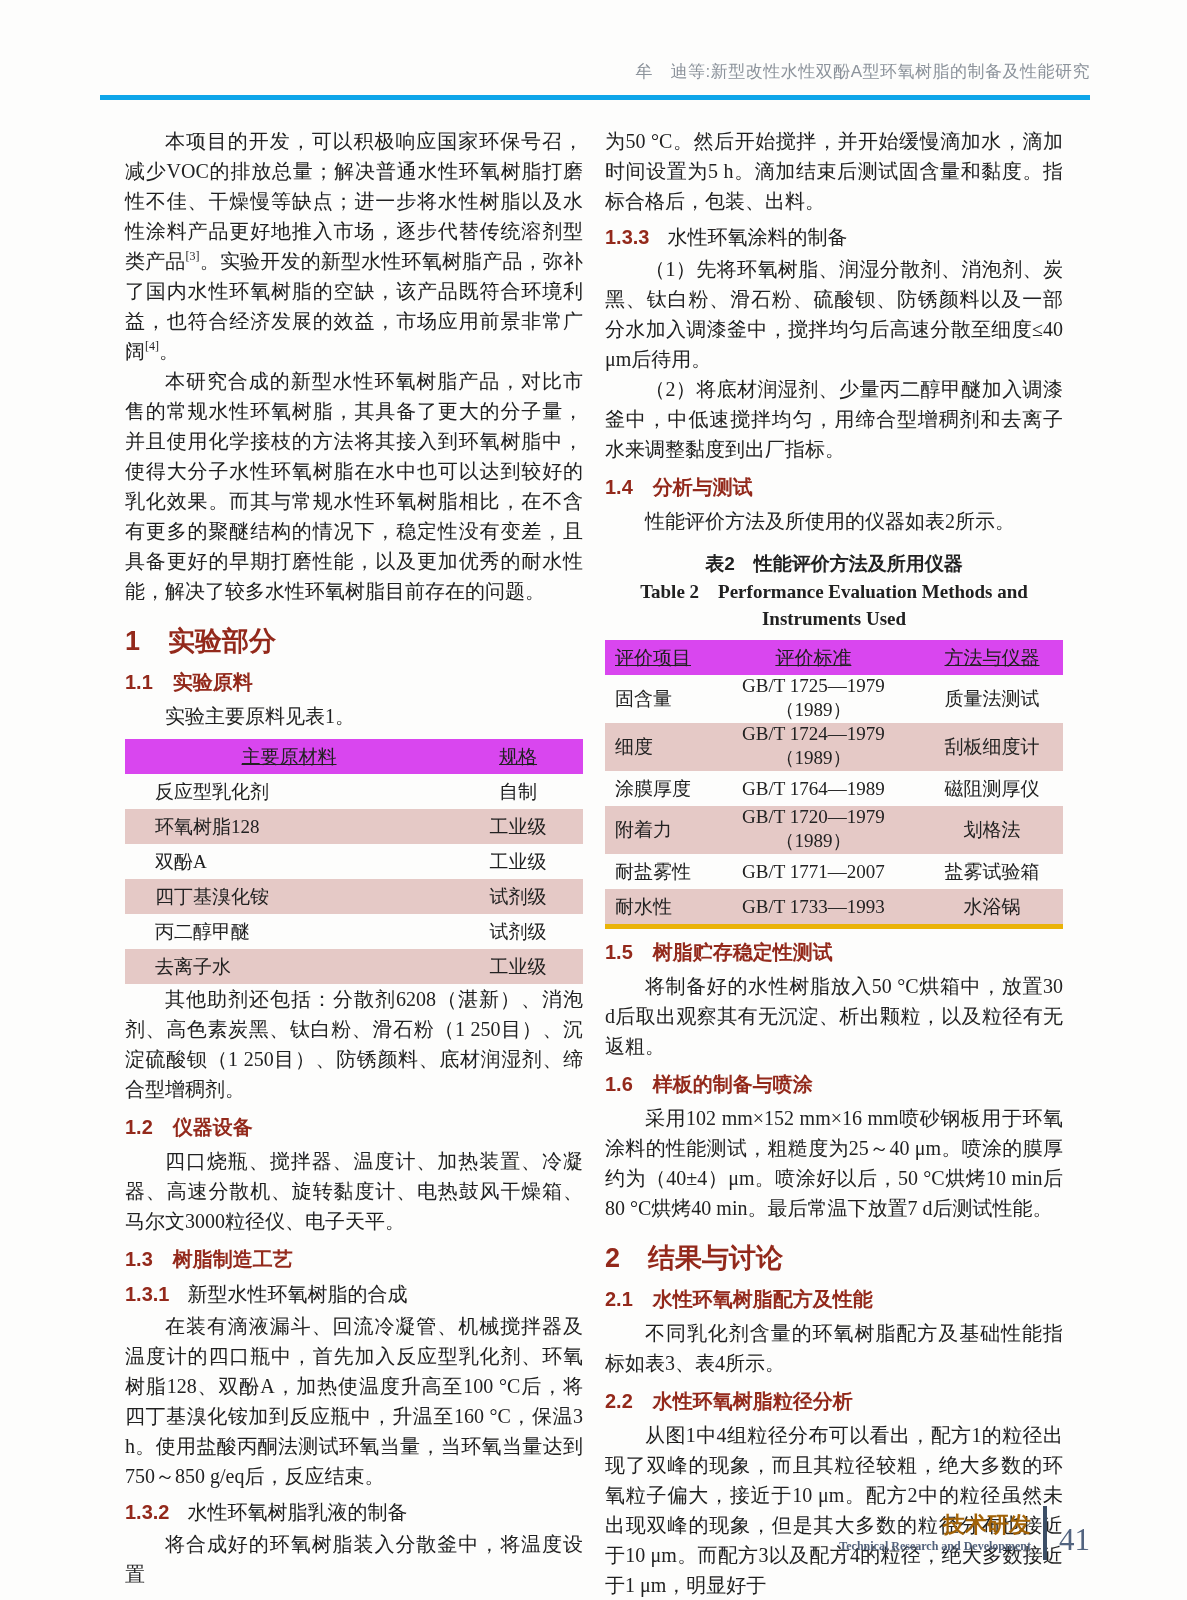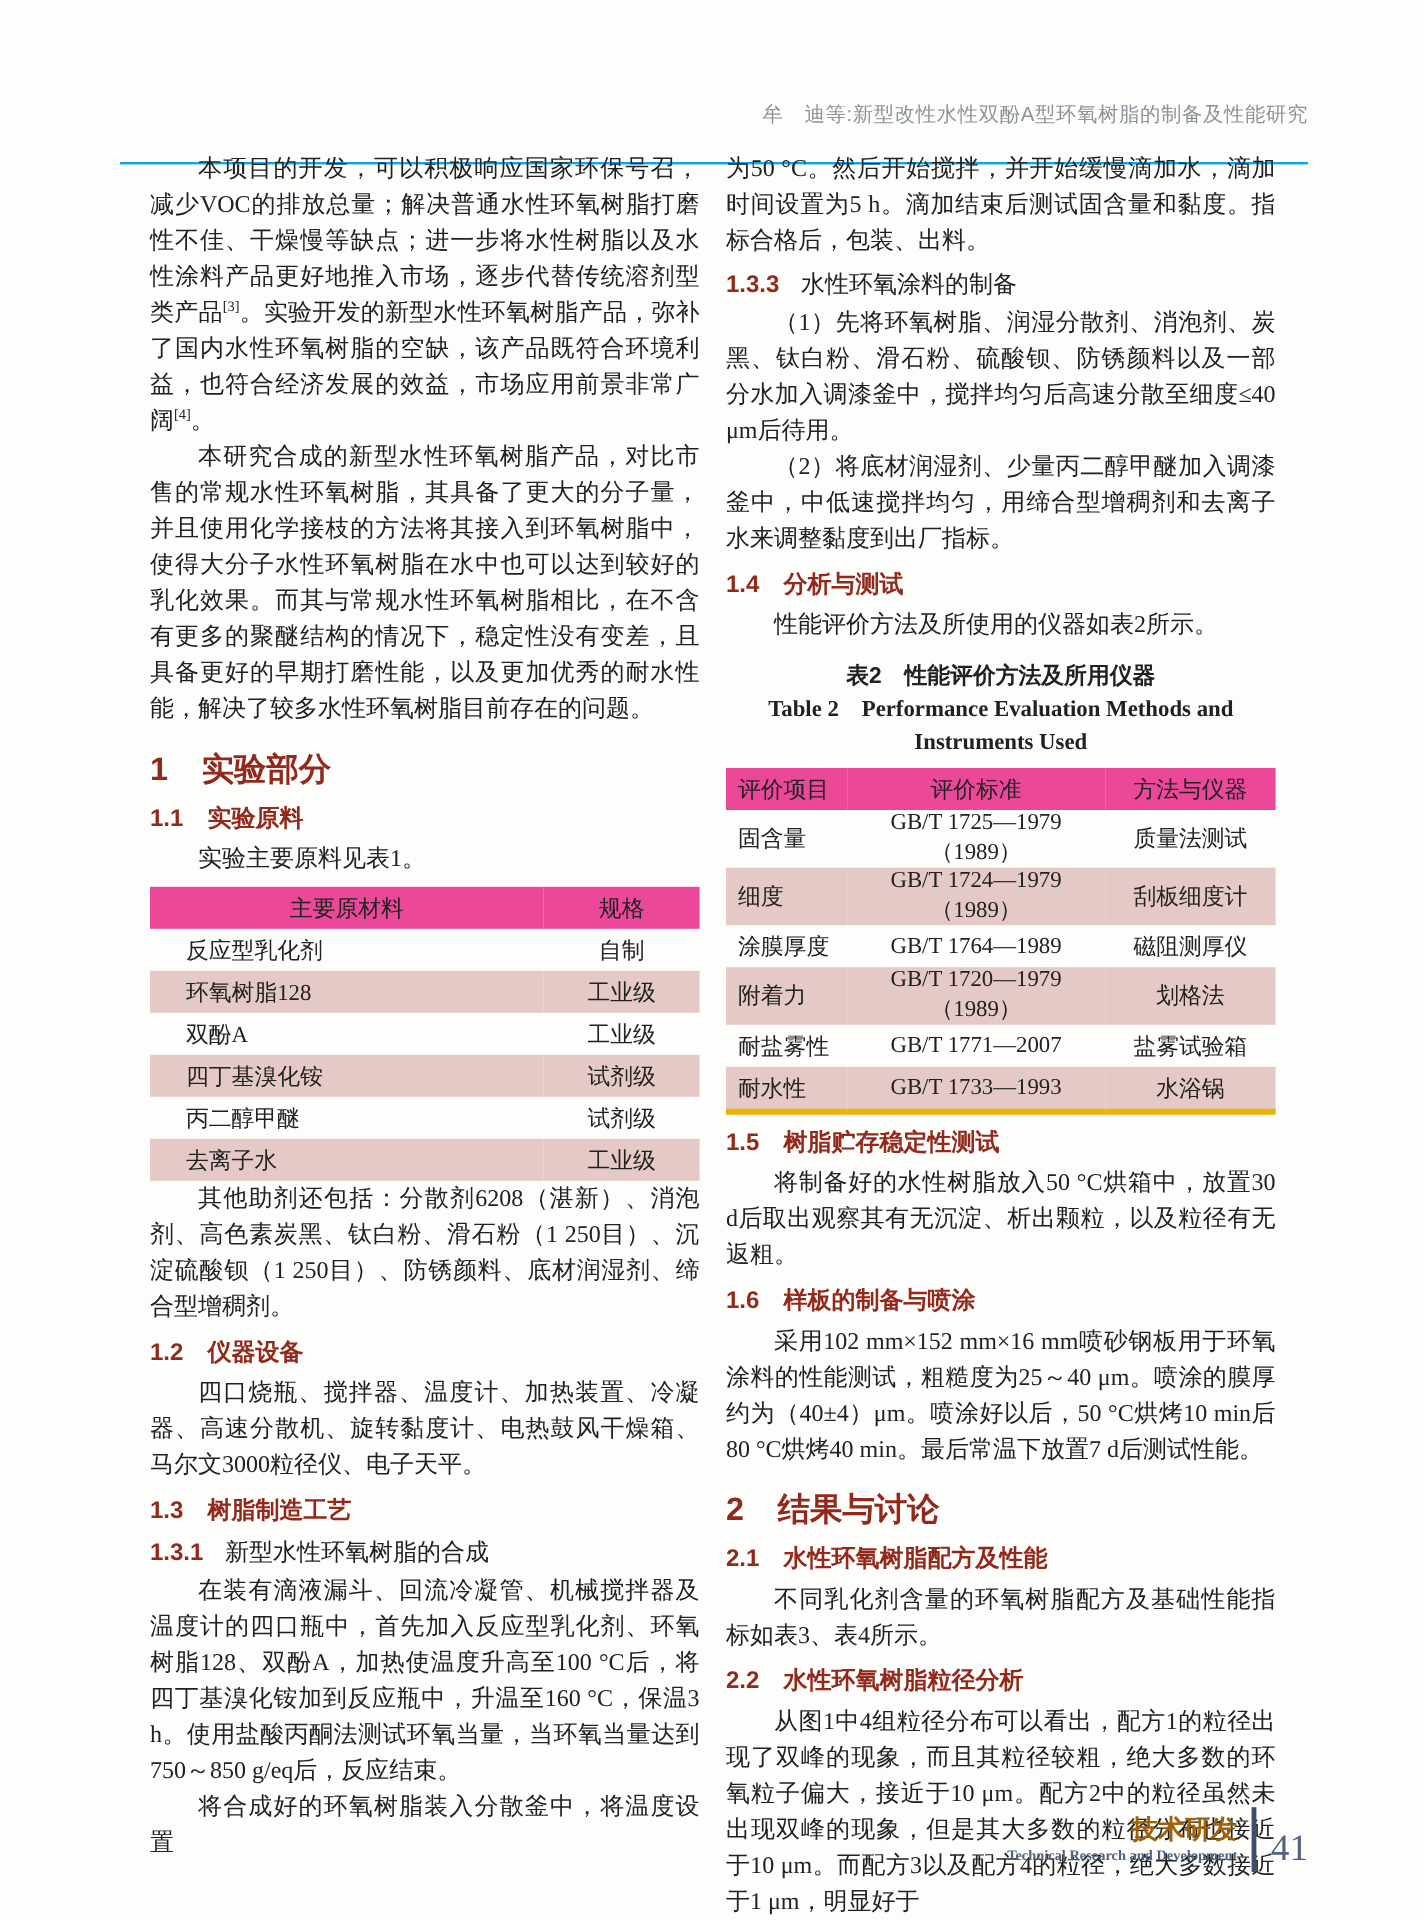--- a/index.html
+++ b/index.html
@@ -2,24 +2,24 @@
 <html lang="zh"><head>
 <meta charset="utf-8">
 <style>
   html,body{margin:0;padding:0;background:#ffffff;}
   .page{
     position:relative;width:1187px;height:1600px;background:#fdfdfc;
     font-family:"Liberation Serif","DejaVu Serif",serif;color:#212121;overflow:hidden;
   }
   
   .running-header{
-    position:absolute;top:84px;left:100px;right:97px;
+    position:absolute;top:60px;left:100px;right:97px;
     text-align:right;color:#8c939b;font-size:17px;line-height:24px;
     font-family:"Liberation Sans","DejaVu Sans",sans-serif;
-    padding-bottom:27px;border-bottom:2px solid #0ea5e9;letter-spacing:.5px;
+    padding-bottom:11px;border-bottom:5px solid #0ea5e9;letter-spacing:.5px;
   }
   
   .columns{position:absolute;top:126px;left:125px;display:flex;gap:22px;}
   .col{width:458px;}
   p.body{font-size:20px;line-height:30px;text-align:justify;margin:0;}
   .indent{text-indent:2em;}
   sup.ref{font-size:12px;line-height:0;}
   .sp-top{margin-top:30px;}
   
   .sec1{margin:18px 0 10px;color:#93291b;font-family:"Liberation Sans","DejaVu Sans",sans-serif;
@@ -32,21 +32,21 @@
   .sec3 .num{color:#93291b;font-family:"Liberation Sans","DejaVu Sans",sans-serif;font-weight:bold;margin-right:18px;}
   .sec3 .title{color:#212121;font-weight:normal;}
   
   .tbl-caption{text-align:center;margin-top:14px;}
   .cap-zh{font-family:"Liberation Sans","DejaVu Sans",sans-serif;font-weight:bold;font-size:19px;line-height:28px;}
   .cap-en{font-weight:bold;font-size:19px;line-height:27px;}
   
   table{width:100%;border-collapse:collapse;margin-top:8px;font-size:19px;}
   th{font-weight:normal;}
   th,td{height:35px;padding:0;}
-  .t1 thead tr,.t2 thead tr{background:#ec4899;}
+  .t1 thead tr,.t2 thead tr{background:#d946ef;text-decoration:underline;}
   .t1 tbody tr:nth-child(even),.t2 tbody tr:nth-child(even){background:#e5c9c6;}
   .t1 th{text-align:center;}
   .t1 td.c1{text-align:left;padding-left:30px;}
   .t1 td.c2,.t1 th.c2{text-align:center;}
   .t2 th.c1,.t2 td.c1{text-align:left;padding-left:10px;width:22%;}
   .t2 th.c2,.t2 td.c2{text-align:center;width:47%;}
   .t2 th.c3,.t2 td.c3{text-align:center;width:31%;}
   .t2 tbody{border-bottom:5px solid #eab308;}
   .twoline div{line-height:26px;}
   .twoline{padding:5px 0;}
@@ -132,20 +132,23 @@
       <div class="sec2">
         <span class="num">1.3</span><span>树脂制造工艺</span>
       </div>
 
       <div class="sec3">
         <span class="num">1.3.1</span><span class="title">新型水性环氧树脂的合成</span>
       </div>
 
       <p class="body indent">在装有滴液漏斗、回流冷凝管、机械搅拌器及温度计的四口瓶中，首先加入反应型乳化剂、环氧树脂128、双酚A，加热使温度升高至100 °C后，将四丁基溴化铵加到反应瓶中，升温至160 °C，保温3 h。使用盐酸丙酮法测试环氧当量，当环氧当量达到750～850 g/eq后，反应结束。</p>
 
+      <div class="sec3">
+        <span class="num">1.3.2</span><span class="title">水性环氧树脂乳液的制备</span>
+      </div>
 
       <p class="body indent">将合成好的环氧树脂装入分散釜中，将温度设置</p>
     </div>
 
     <div class="col">
       <p class="body">为50 °C。然后开始搅拌，并开始缓慢滴加水，滴加时间设置为5 h。滴加结束后测试固含量和黏度。指标合格后，包装、出料。</p>
 
       <div class="sec3">
         <span class="num">1.3.3</span><span class="title">水性环氧涂料的制备</span>
       </div>

